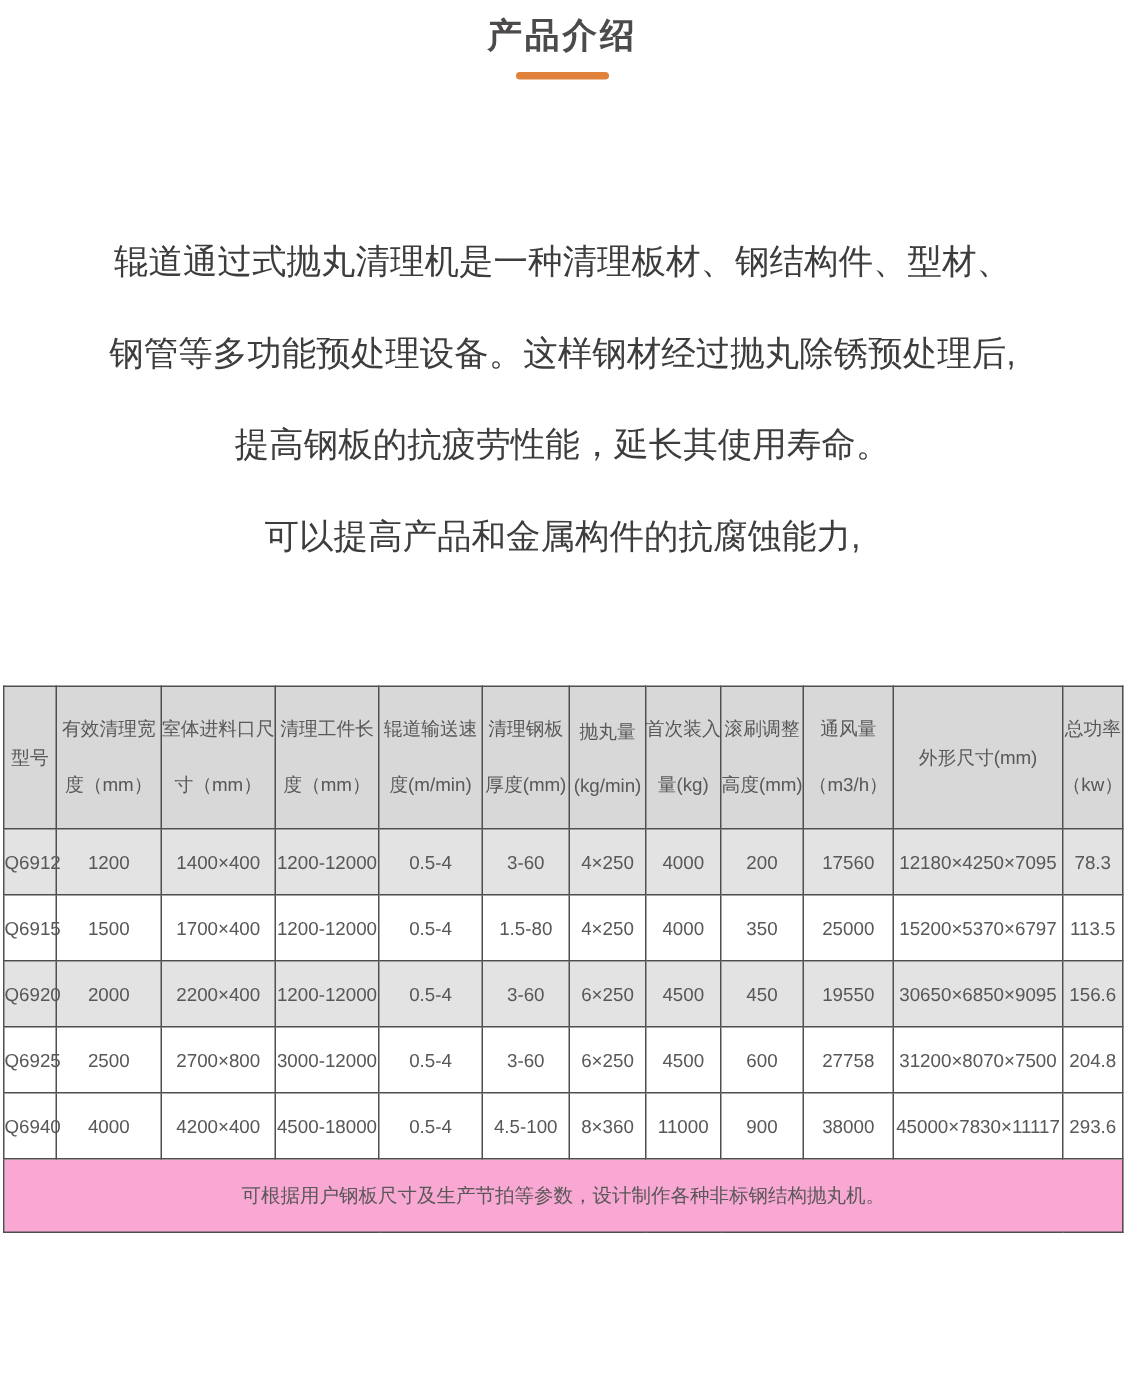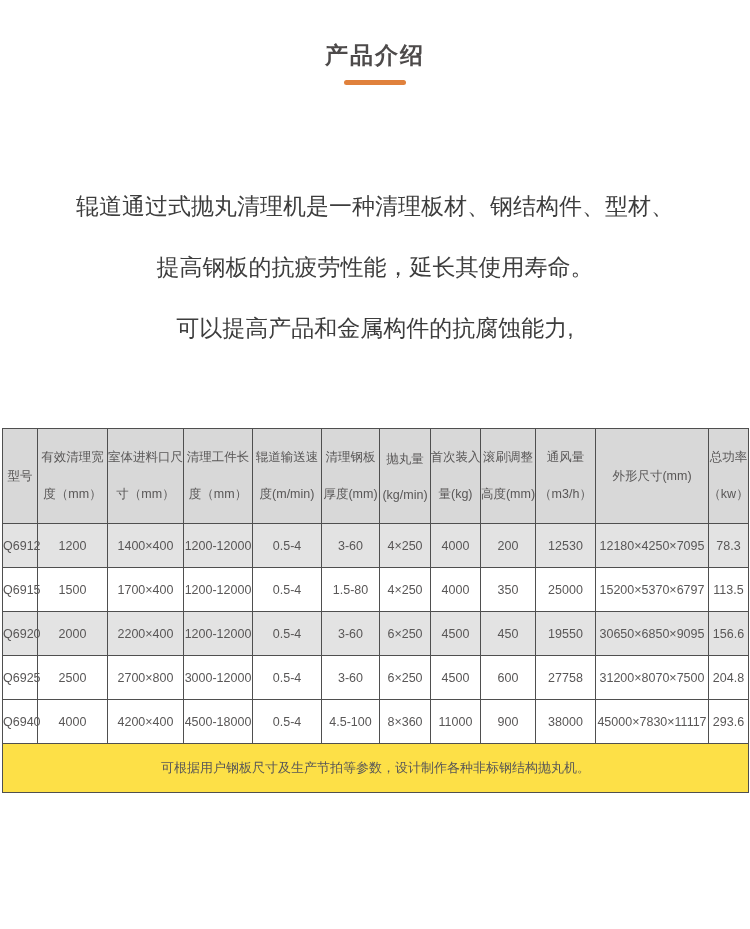--- a/index.html
+++ b/index.html
@@ -8,21 +8,21 @@
   }
   body {
     width: 750px;
     height: 929px;
     background: #ffffff;
     overflow: hidden;
     font-family: "Liberation Sans", "DejaVu Sans", sans-serif;
   }
   
   .title-wrap {
-    padding-top: 40px;
+    padding-top: 8px;
     text-align: center;
   }
   .page-title {
     font-size: 23px;
     font-weight: bold;
     color: #4d4a4a;
     letter-spacing: 2px;
     line-height: 30px;
     margin: 0;
   }
@@ -80,35 +80,36 @@
   .specs-table td {
     height: 43px;
     font-size: 12.5px;
     background: #ffffff;
   }
   .specs-table tr.alt td {
     background: #e3e3e3;
     margin-left: 24px;
   }
   .specs-table td.footer-cell {
-    background: #fde047;
+    background: #f9a8d4;
     height: 48px;
     font-size: 13px;
   }
 </style>
 </head>
 <body>
 
 <div class="title-wrap">
   <h1 class="page-title">产品介绍</h1>
   <div class="title-underline"></div>
 </div>
 
 <div class="intro">
   <div class="intro-line">辊道通过式抛丸清理机是一种清理板材、钢结构件、型材、</div>
+  <div class="intro-line">钢管等多功能预处理设备。这样钢材经过抛丸除锈预处理后,</div>
   <div class="intro-line">提高钢板的抗疲劳性能，延长其使用寿命。</div>
   <div class="intro-line">可以提高产品和金属构件的抗腐蚀能力,</div>
 </div>
 
 <table class="specs-table">
   <colgroup>
     <col style="width:35px">
       <col style="width:70px">
       <col style="width:76px">
     <col style="width:69px">
@@ -199,21 +200,21 @@
       <tr class="alt">
         <td>Q6912</td>
         <td>1200</td>
         <td>1400×400</td>
         <td>1200-12000</td>
         <td>0.5-4</td>
         <td>3-60</td>
         <td>4×250</td>
         <td>4000</td>
         <td>200</td>
-        <td>12530</td>
+        <td>17560</td>
         <td>12180×4250×7095</td>
         <td>78.3</td>
       </tr>
       <tr>
         <td>Q6915</td>
         <td>1500</td>
         <td>1700×400</td>
         <td>1200-12000</td>
         <td>0.5-4</td>
         <td>1.5-80</td>

